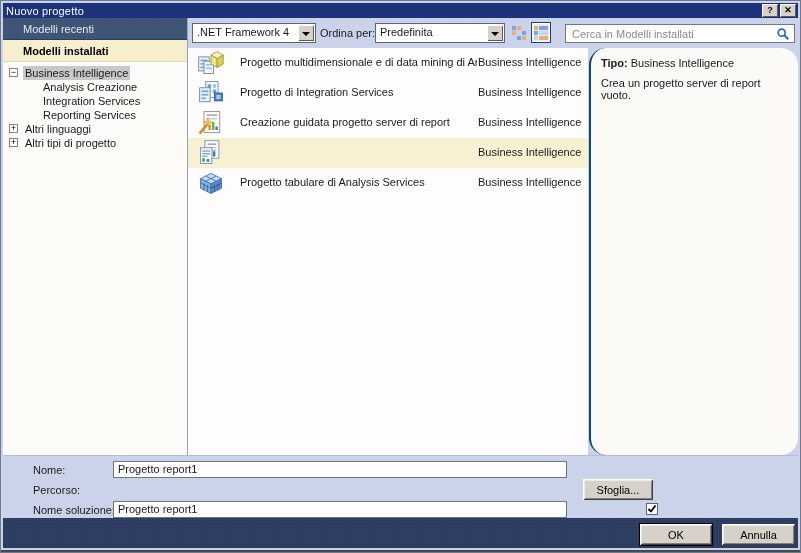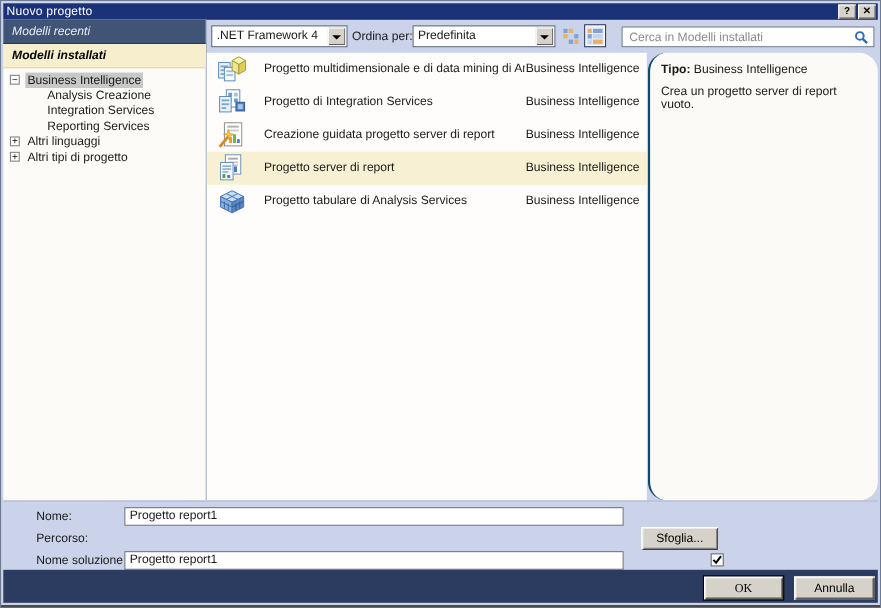--- a/index.html
+++ b/index.html
@@ -17,21 +17,21 @@
   .titlebar .title { color:#fff; font-weight:normal; font-size:11px; padding-left:3px; letter-spacing:.2px; }
   .tb-btns { margin-left:auto; display:flex; gap:2px; padding-right:2px; }
   .tbtn { width:16px; height:13px; background:#D6D2CA; border:none;
           box-shadow: inset 1px 1px 0 #FFFFFF, inset -1px -1px 0 #5A5A5A;
           font-family:"Liberation Sans",sans-serif; font-size:9px; font-weight:bold; line-height:11px;
           text-align:center; cursor:default; color:#000; }
 
   
   .sidebar { position:absolute; left:3px; top:18px; width:185px; height:437px;
              background:#FCFBF7; border-right:1px solid #97A2BA; }
-  .side-header { height:22px; line-height:22px; padding-left:8px;font-style:italic; }
+  .side-header { height:22px; line-height:22px; padding-left:20px; }
   .slate { background:#405476; color:#E8ECF4; border-bottom:1px solid #2C3B58; }
   .slate-top { border-top:1px solid #2C3B58; }
   .cream-h { background:#F6EECC; color:#000; font-weight:bold; border-bottom:1px solid #E2D8B4; }
   .tree { padding-top:4px; height:88px; position:relative; }
   .titem { position:relative; height:14px; line-height:14px; white-space:nowrap; }
   .titem .lbl { display:inline-block; padding:0 2px; }
   .titem.lvl0 { padding-left:20px; }
   .titem.lvl1 { padding-left:38px; }
   .titem.sel .lbl { background:#C8C8C8; }
   .expander { position:absolute; left:6px; top:2px; width:9px; height:9px; background:#fff;
@@ -83,21 +83,21 @@
   .fcombo .arrow-dn { top:6px; }
   .btn { background:#D6D2CA; border:none; font-family:"Liberation Sans",sans-serif; font-size:11px; color:#000;
          box-shadow: inset 1px 1px 0 #FFFFFF, inset -1px -1px 0 #404040, inset 2px 2px 0 #EDEBE5, inset -2px -2px 0 #808080; }
   .browse { position:absolute; left:580px; top:23px; width:70px; height:21px; }
   .chkrow { position:absolute; left:580px; top:47px; display:flex; align-items:center; gap:4px;flex-direction:column; }
   .chkbox { width:12px; height:12px; background:#fff; border:1px solid #5A6578; position:relative; }
 
   
   .footer { position:absolute; left:3px; top:518px; width:795px; height:30px; background:#2C3C60;
             background-image: radial-gradient(circle, #394A70 22%, transparent 23%); background-size:3px 3px; }
-  .okbtn { position:absolute; left:637px; top:6px; width:72px; height:21px; outline:1px solid #000;font-family:Liberation Serif, serif; }
+  .okbtn { position:absolute; left:637px; top:6px; width:72px; height:21px; outline:1px solid #000; }
   .cancelbtn { position:absolute; left:719px; top:6px; width:73px; height:21px; }
 </style>
 </head>
 <body>
 
 <div class="dialog">
 
   <div class="titlebar">
     <span class="title">Nuovo progetto</span>
     <span class="tb-btns">
@@ -250,21 +250,20 @@
           <rect x="13" y="16" width="3" height="4" fill="#58A048"></rect>
             <rect x="18" y="14" width="3" height="6" fill="#4878B8"></rect>
           <rect x="4" y="10" width="13" height="18" fill="#F2F7FC" stroke="#6B8FB8"></rect>
           <rect x="6" y="13" width="9" height="1.6" fill="#88AACC"></rect>
             <rect x="6" y="16" width="9" height="1.6" fill="#88AACC"></rect>
             <rect x="6" y="19" width="6" height="1.6" fill="#88AACC"></rect>
           <rect x="6" y="22" width="3" height="4" fill="#58A048"></rect>
             <rect x="11" y="23" width="3" height="3" fill="#4878B8"></rect>
         </svg>
       </span>
-      <span class="lname">Progetto server di report</span>
       <span class="lcat">Business Intelligence</span>
     </div>
 
     <div class="lrow">
       <span class="licon">
         <svg width="28" height="28" viewBox="0 0 32 32">
           <polygon points="4,11 16,5 28,11 16,17" fill="#C8DCF0" stroke="#4070B0"></polygon>
           <polygon points="4,11 16,17 16,28 4,22" fill="#88B0DC" stroke="#4070B0"></polygon>
           <polygon points="16,17 28,11 28,22 16,28" fill="#5888C4" stroke="#4070B0"></polygon>
           <line x1="10" y1="8" x2="22" y2="14" stroke="#4070B0"></line>

